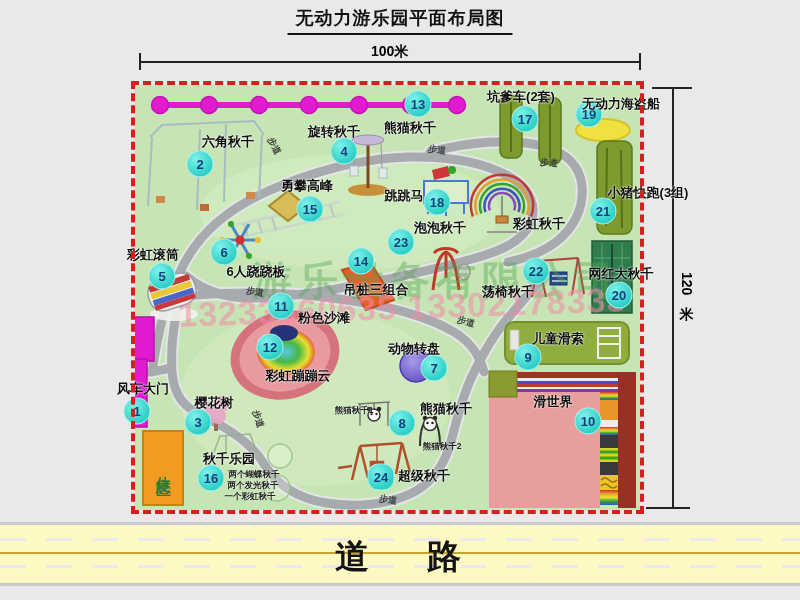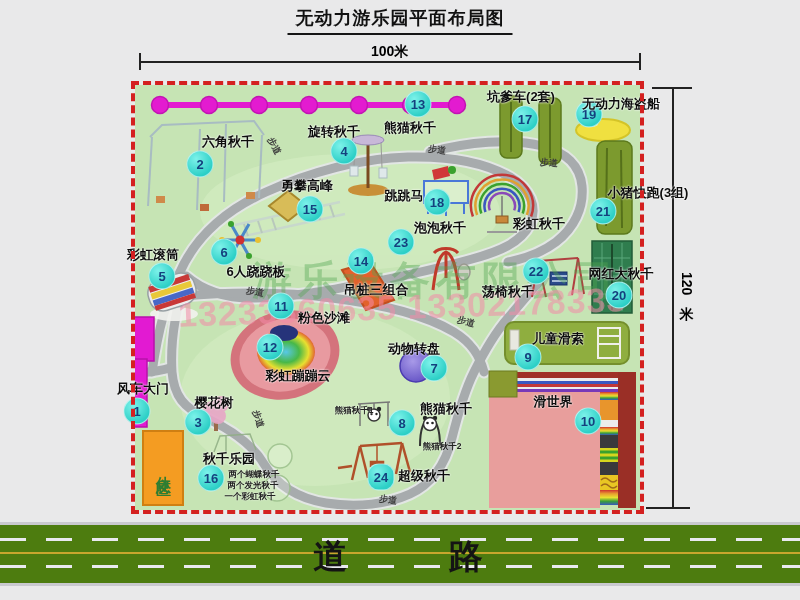--- a/index.html
+++ b/index.html
@@ -26,22 +26,22 @@
   .sub-label{position:absolute;transform:translate(-50%,-50%);font-size:8.5px;font-weight:bold;color:#222;
              white-space:nowrap;z-index:26;text-shadow:0 0 2px rgba(255,255,255,.8);}
   .path-label{position:absolute;font-size:9px;font-weight:bold;color:#3c3c3c;white-space:nowrap;z-index:23;}
   .marker{position:absolute;width:25px;height:25px;border-radius:50%;transform:translate(-50%,-50%);
           background:radial-gradient(circle at 35% 30%,#7df2ea,#2ccfc6 72%);border:1px solid rgba(255,255,255,.55);
           color:#14417e;font-size:13px;font-weight:bold;display:flex;align-items:center;justify-content:center;z-index:25;}
   .rest-area{position:absolute;left:142px;top:430px;width:38px;height:72px;background:#f49c22;border:2px solid #cf7f12;
              display:flex;align-items:center;justify-content:center;z-index:22;}
   .rest-area span{writing-mode:vertical-rl;font-size:15px;font-weight:bold;color:#2e7d32;letter-spacing:3px;}
   
-  .road{position:absolute;left:0;top:522px;width:800px;height:58px;background:#4d7c0f;
-        border-top:3px solid #c9c9cf;border-bottom:3px solid #c9c9cf;z-index:8;font-family:Liberation Mono, monospace;}
+  .road{position:absolute;left:0;top:522px;width:800px;height:58px;background:#fef9c3;
+        border-top:3px solid #c9c9cf;border-bottom:3px solid #c9c9cf;z-index:8;}
   .lane-dash{position:absolute;left:0;width:100%;height:3px;
              background:repeating-linear-gradient(90deg,#e9e9ef 0 26px,transparent 26px 46px);}
   .lane-dash.top{top:13px;} .lane-dash.bottom{top:40px;}
   .center-line{position:absolute;left:0;top:27px;width:100%;height:2px;background:#c8a62e;}
   .road-label{position:absolute;left:0;top:9px;width:100%;text-align:center;font-size:34px;font-weight:bold;
               color:#141414;white-space:pre;letter-spacing:4px;z-index:9;}
 </style>
 </head>
 <body>
 

